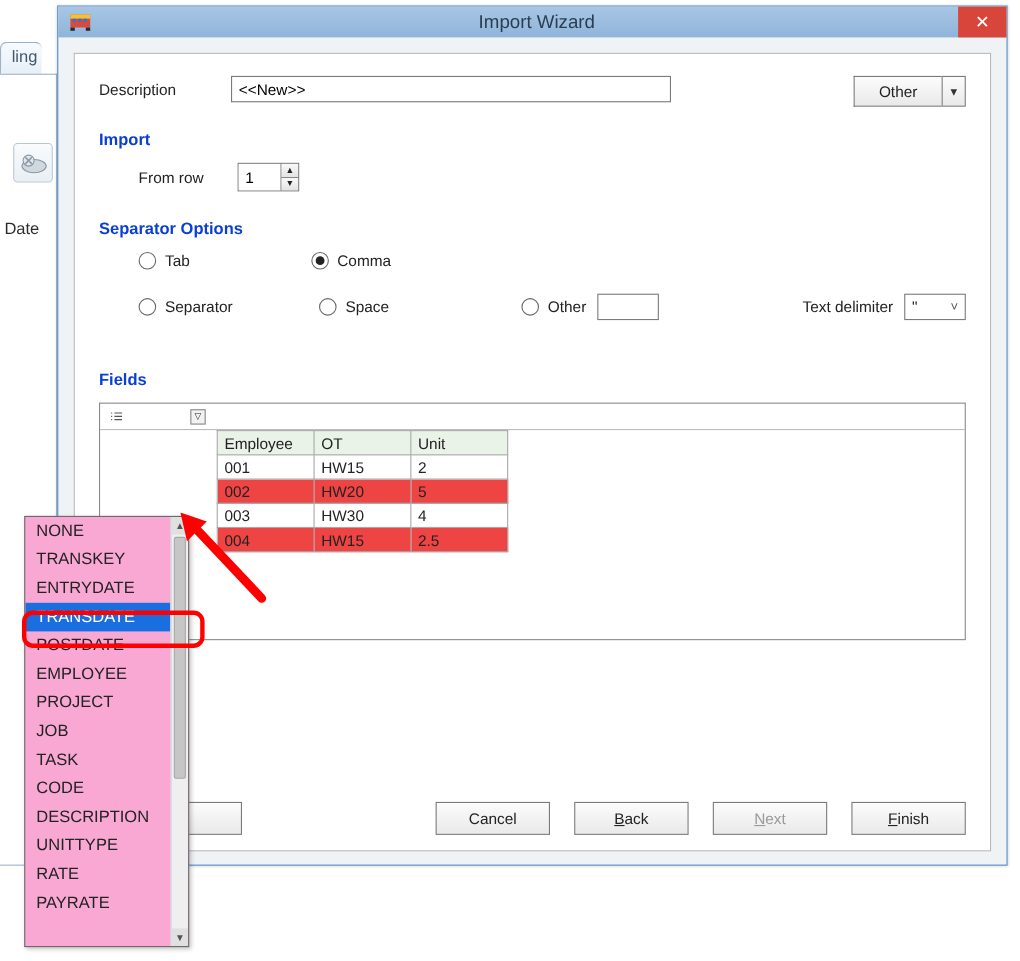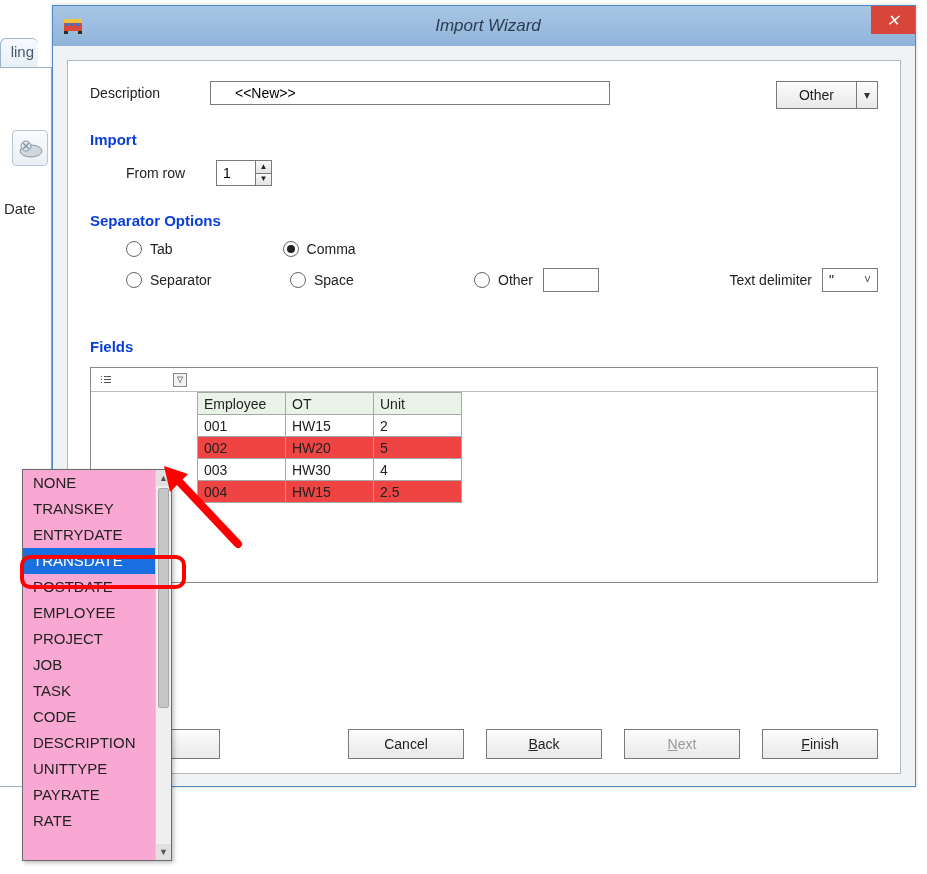--- a/index.html
+++ b/index.html
@@ -55,27 +55,26 @@
   .dialog {
     position: absolute;
     left: 52px; top: 5px;
     width: 864px; height: 782px;
     border: 1px solid #4f8bc9;
     background: #f0f3f6;
     box-shadow: 0 0 3px rgba(0,0,0,.2);
     display: flex; flex-direction: column;
   }
   .titlebar {
-    height: 40px;
+    height: 28px;
     background: linear-gradient(#a8c6e4, #8fb4da);
     display:flex; align-items:center;
     position:relative;
     color:#2a3d50;
     font-size:17px;
-    font-style:italic;
   }
   .titlebar .app-icon {
     width:20px; height:20px;
     margin: 0 8px 0 10px;
     display:inline-block;
   }
   .titlebar .title { flex:1; text-align:center; margin-left:-30px; }
   .close-btn {
     position:absolute; right:0; top:0;
     width:44px; height:28px;
@@ -95,21 +94,21 @@
     position:relative;
     color:#222;
   }
 
   
   .row { display:flex; align-items:center; margin-bottom:10px; }
   .lbl { width:120px; color:#222; }
   input.text {
     border:1px solid #7a7a7a;
     height:24px;
-    padding:2px 24px;
+    padding:2px 6px;
     font-size:14px;
     background:#fff;
   }
   .desc-input { width:400px; }
 
   .save-wrap { position:absolute; right:22px; top:20px; display:flex; }
   .save-btn, .save-drop {
     height:28px;
     border:1px solid #7a7a7a;
     background:linear-gradient(#fcfcfc,#e9e9e9);
@@ -152,21 +151,21 @@
   
   .radio { display:flex; align-items:center; gap:8px; cursor:pointer; margin-right:50px; }
   .radio .dot {
     width:16px; height:16px; border:1px solid #666; border-radius:50%;
     display:flex; align-items:center; justify-content:center;
     background:#fff;
   }
   .radio.checked .dot::after {
     content:""; width:8px; height:8px; border-radius:50%; background:#222;
   }
-  .sep-row1 { display:flex; padding-left:36px; margin-bottom:11px; margin-top:6px; }
+  .sep-row1 { display:flex; padding-left:36px; margin-bottom:22px; margin-top:6px; }
   .sep-row1 .radio:nth-child(2){ margin-left:60px; }
   .sep-row2 { display:flex; align-items:center; padding-left:36px; }
   .sep-row2 .radio { margin-right:0; }
   .sep-row2 .col1 { width:164px; }
   .sep-row2 .col2 { width:184px; }
   .sep-row2 .col3 { display:flex; align-items:center; gap:10px; width:210px; }
   .other-box { width:56px; height:24px; }
 
   .td-lbl { margin-left:auto; margin-right:10px; }
   .td-select {
@@ -222,21 +221,21 @@
   .grid th { background:#eaf3e8; font-weight:normal; }
   .grid tr.alt td { background:#ef4444; }
 
   
   .dlg-buttons {
     position:absolute;
     right:22px; bottom:14px;
     display:flex; gap:22px;
   }
   .dlg-buttons .btn {
-    width:116px; height:30px;
+    width:104px; height:30px;
     border:1px solid #7a7a7a;
     background:linear-gradient(#fcfcfc,#e9e9e9);
     display:flex; align-items:center; justify-content:center;
     cursor:pointer;
   }
   .dlg-buttons .btn.disabled { color:#9a9a9a; cursor:default; }
   .u { text-decoration:underline; }
   
   .hidden-btn {
     position:absolute; left:22px; bottom:14px;
@@ -457,22 +456,22 @@
       <div class="item">ENTRYDATE</div>
       <div class="item selected">TRANSDATE</div>
       <div class="item">POSTDATE</div>
       <div class="item">EMPLOYEE</div>
       <div class="item">PROJECT</div>
       <div class="item">JOB</div>
       <div class="item">TASK</div>
       <div class="item">CODE</div>
       <div class="item">DESCRIPTION</div>
       <div class="item">UNITTYPE</div>
+      <div class="item">RATE</div>
       <div class="item">PAYRATE</div>
-      <div class="item">RATE</div>
     </div>
   <div class="scrollbar">
     <div class="arrow">▲</div>
     <div class="thumb"></div>
     <div class="arrow bottom">▼</div>
   </div>
 </div>
 
 <div class="red-box" style="left:20px; top:555px; width:166px; height:34px;"></div>
 

